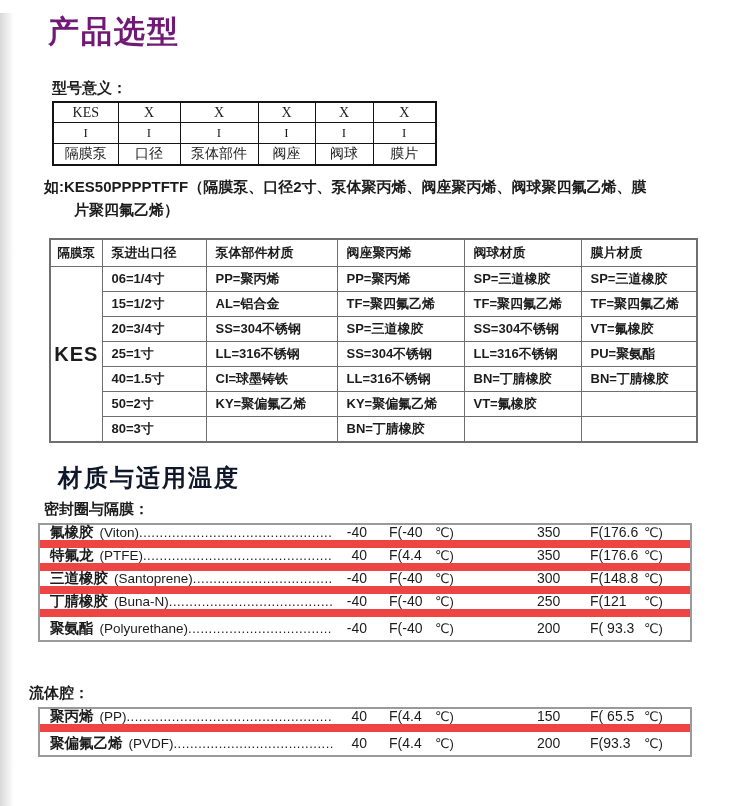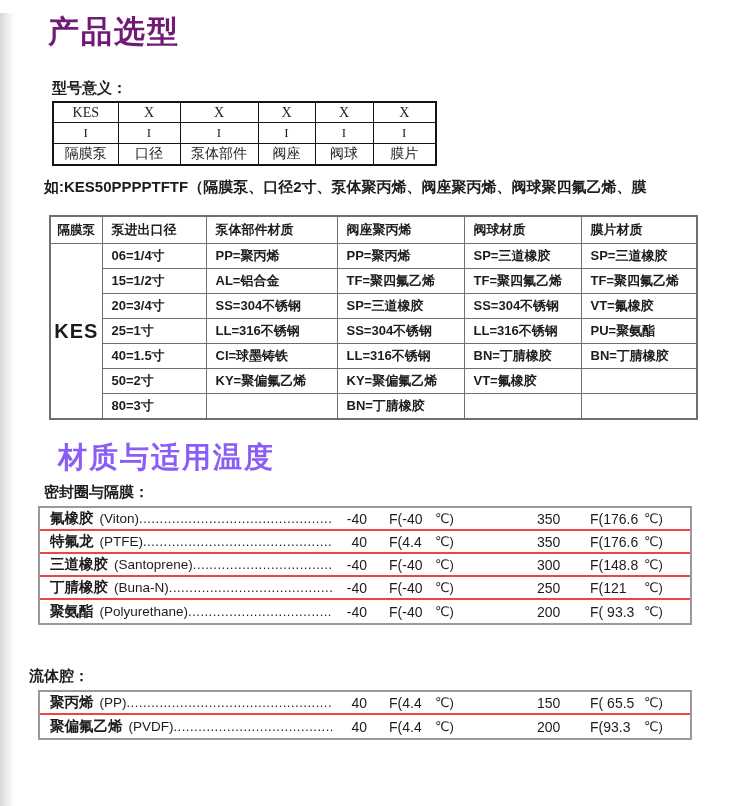--- a/index.html
+++ b/index.html
@@ -4,22 +4,22 @@
 <style>
   * { margin: 0; padding: 0; box-sizing: border-box; }
   html, body { width: 750px; height: 806px; background: #ffffff; overflow: hidden;
     font-family: "Liberation Sans", "DejaVu Sans", sans-serif; color: #1c1c1c; }
   .page { position: relative; width: 750px; height: 806px; }
   .edge-shadow { position: absolute; left: 0; top: 0; width: 14px; height: 806px;
     background: linear-gradient(to right, #d9d9d9, #ffffff); }
 
   h1.main-title { margin: 13px 0 0 48px; font-size: 31px; font-weight: bold;
     color: #701a75; letter-spacing: 2px; line-height: 1.25; }
-  h2.section-title { margin: 19px 0 0 58px; font-size: 29px; font-weight: bold;
-    color: #8b5cf6; letter-spacing: 2px; line-height: 1.3; }
+  h2.section-title { margin: 19px 0 0 58px; font-size: 24px; font-weight: bold;
+    color: #0f172a; letter-spacing: 2px; line-height: 1.3; }
 
   .small-label { margin: 27px 0 3px 52px; font-size: 15px; font-weight: bold; }
   .small-label2 { margin: 7px 0 4px 44px; font-size: 15px; font-weight: bold; }
   .small-label3 { margin: 42px 0 4px 29px; font-size: 15px; font-weight: bold; }
 
   
   table.model-table { border-collapse: collapse; margin-left: 52px;
     table-layout: fixed; font-family: "Liberation Serif", "DejaVu Serif", serif; }
   table.model-table td { border: 1px solid #141414; text-align: center;
     height: 21px; font-size: 14px; padding: 0; }
@@ -43,21 +43,21 @@
   table.selection-table th.c0 { text-align: center; padding: 0; font-size: 12.5px; }
   table.selection-table td.pump-code { text-align: center; padding: 0;
     font-size: 20px; letter-spacing: 1px; }
 
   
   .temp-table { width: 654px; margin-left: 38px; border: 2px solid #9a9a9a;
     background: #ffffff; }
   .temp-table.seal { margin-top: 4px; }
   .temp-table.fluid { margin-top: 0; }
   .trow { display: flex; align-items: center; height: 23px; padding: 0 20px 0 10px;
-    border-bottom: 2px solid #ef4444; }
+    border-bottom: 8px solid #ef4444; }
   .trow:last-child { border-bottom: none; align-items: center; }
   .trow .cn { font-weight: bold; font-size: 14.5px; white-space: nowrap; }
   .trow .en { margin-left: 6px; font-size: 13.5px; white-space: nowrap; }
   .trow .dots { flex: 1; overflow: hidden; white-space: nowrap; font-size: 13px;
     letter-spacing: 0.5px; color: #1c1c1c; }
   .trow .dots::before { content: "........................................................................................................................................"; }
   .trow .v { font-size: 14px; white-space: nowrap; }
   .trow .vmin  { width: 34px; text-align: right; }
   .trow .vminf { width: 46px; margin-left: 22px; }
   .trow .vminu { width: 54px; font-size: 13px; }
@@ -107,20 +107,21 @@
       <td>泵体部件</td>
       <td>阀座</td>
       <td>阀球</td>
       <td>膜片</td>
     </tr>
   </tbody>
     </table>
 
   <p class="example">
     <span>如:KES50PPPPTFTF（隔膜泵、口径2寸、泵体聚丙烯、阀座聚丙烯、阀球聚四氟乙烯、膜</span>
+    <span class="line2">片聚四氟乙烯）</span>
   </p>
 
   <table class="selection-table">
     <colgroup>
       <col style="width:52px">
         <col style="width:104px">
         <col style="width:131px">
       <col style="width:127px">
         <col style="width:117px">
         <col style="width:116px">

